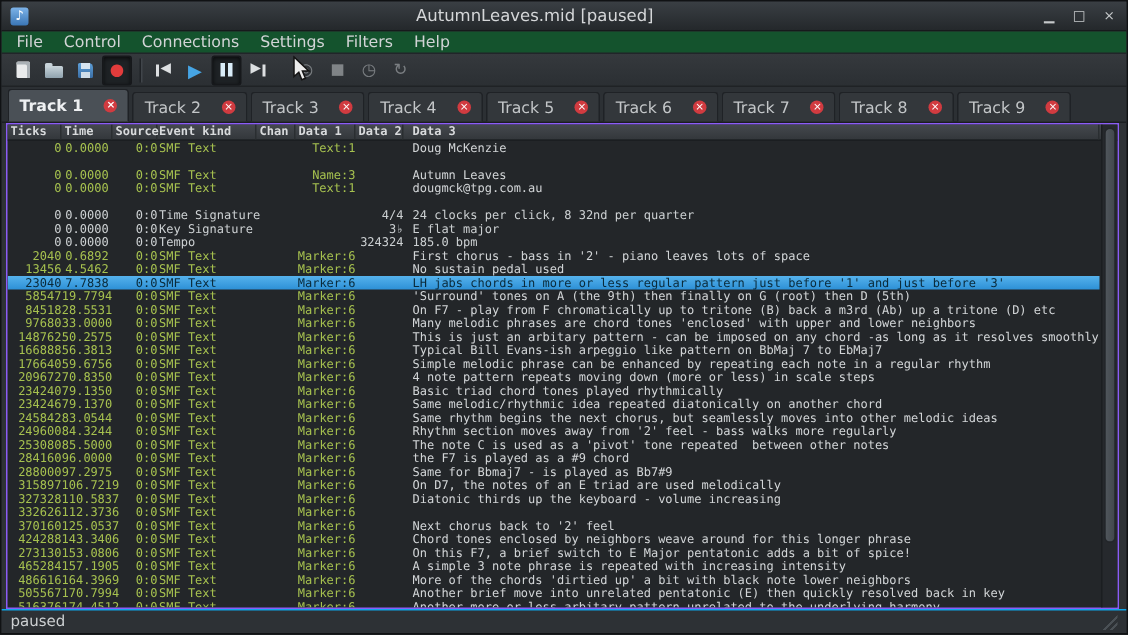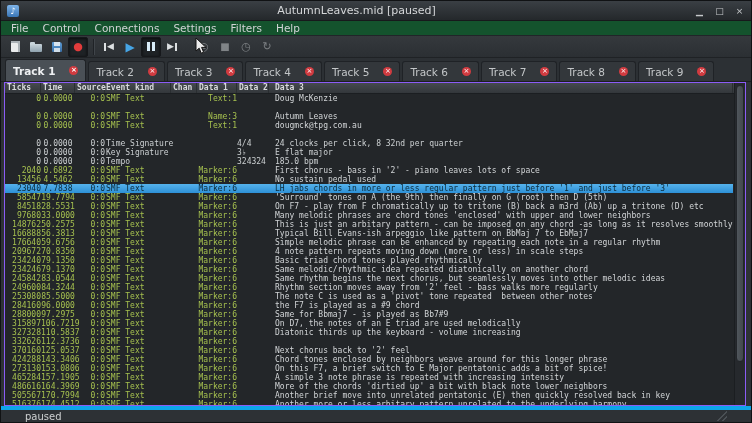--- a/index.html
+++ b/index.html
@@ -56,34 +56,34 @@
   .th{font-family:"DejaVu Sans Mono",monospace;font-size:8px;font-weight:bold;color:#d8dadc;line-height:11px;border-right:1px solid #2a2e31;padding-left:2px;white-space:pre;text-align:left !important;overflow:visible}
   .tbody{flex:1;padding-right:12px;overflow:hidden}
   .row{display:flex;height:9px;align-items:center}
   .c{font-family:"DejaVu Sans Mono",monospace;font-size:8px;line-height:9px;white-space:pre;overflow:visible}
   .c-ticks{width:36px;text-align:right}
   .c-time{width:34px;text-align:center}
   .c-src{width:30px;text-align:right}
   .c-kind{width:66px;padding-left:1px}
   .c-chan{width:26px}
   .c-d1{width:40px;text-align:right}
-  .c-d2{width:32px;}
+  .c-d2{width:32px;text-align:right}
   .c-d3{flex:1;padding-left:6px}
   .type-text .c{color:#a6c14f}
   .type-text .c-d3{color:#d2d5d7}
   .type-meta .c{color:#ccd0d2}
   .row.selected{background:linear-gradient(#55b2ec,#2d90d6)}
   .row.selected .c{color:#0a2a3a !important}
 
   
   .vscroll{position:absolute;top:0;right:0;bottom:0;width:11px;background:#26292d;border-left:1px solid #1b1e21}
   .vthumb{position:absolute;left:1px;right:1px;top:2px;height:86%;background:linear-gradient(to right,#50565c,#42484d);border-radius:4px;border:1px solid #23262a}
 
   
-  .statusbar{height:16px;background:#2d3135;border-top:4px solid #0ea5e9;display:flex;align-items:center;padding:0 24px;flex:0 0 16px}
+  .statusbar{height:16px;background:#2d3135;border-top:1px solid #0ea5e9;display:flex;align-items:center;padding:0 6px;flex:0 0 16px}
   .status-text{font-size:10px;color:#cdd0d2}
   .grip{margin-left:auto;width:10px;height:10px;background:
     linear-gradient(135deg,transparent 50%,#4a5055 50%,#4a5055 60%,transparent 60%,transparent 75%,#4a5055 75%,#4a5055 85%,transparent 85%)}
 
   .cursor{position:absolute;left:194px;top:36px;z-index:50;pointer-events:none}
 </style>
 </head>
 <body>
 
 <div class="window">

